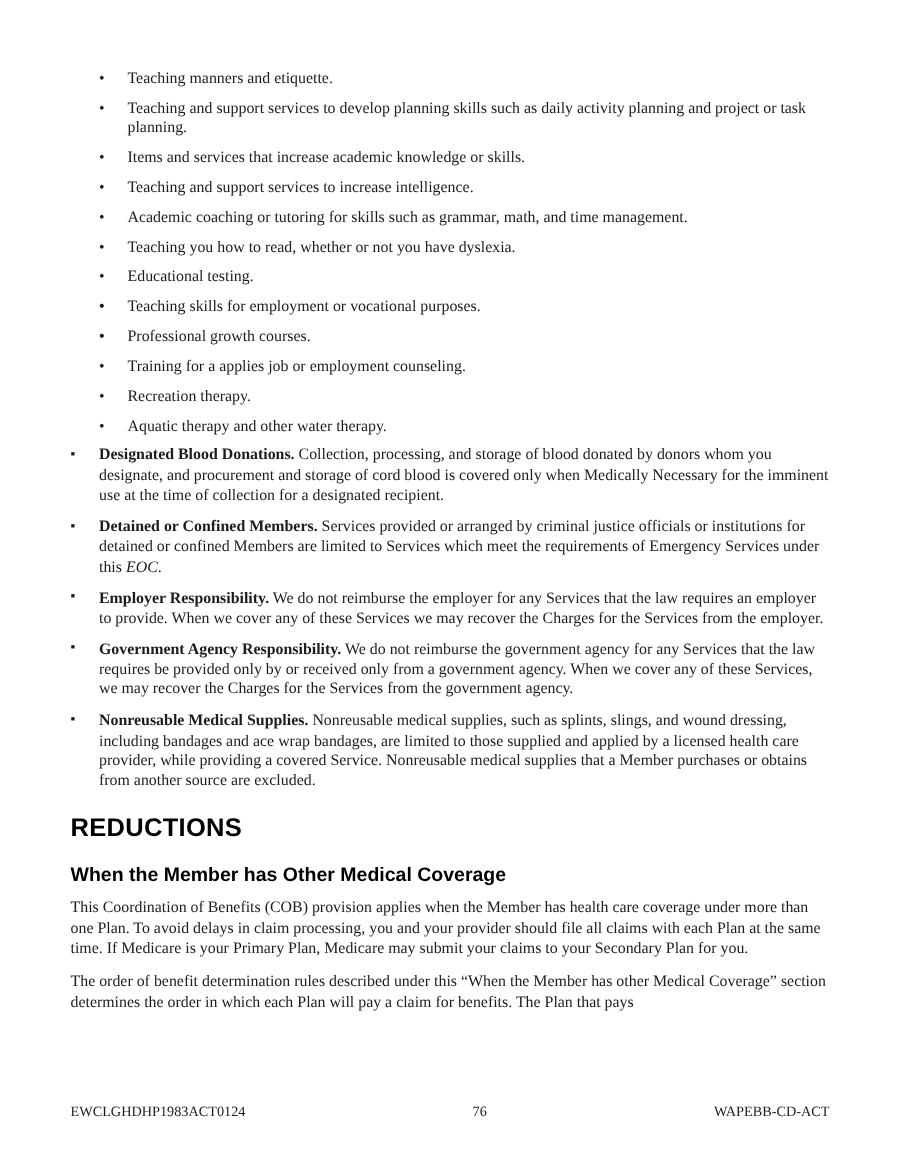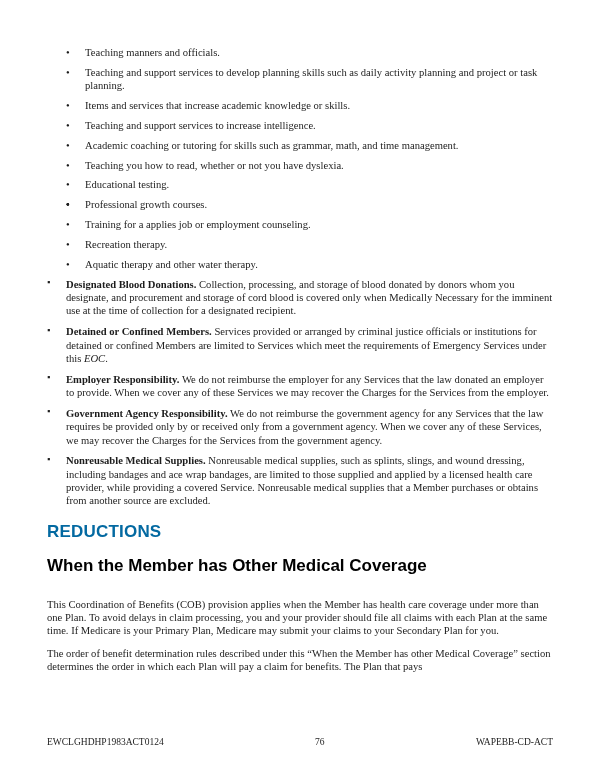--- a/index.html
+++ b/index.html
@@ -42,29 +42,29 @@
     font-size: 9px;
   }
   .lead { font-weight: bold; }
   em { }
 
   h1.section {
     font-family: "Liberation Sans", sans-serif;
     font-size: 17px;
     font-weight: bold;
     letter-spacing: 0.2px;
-    color: #0369a1;
+    color: #000000;
     margin: 13px 0 13px 0;
   }
   h2.subsection {
     font-family: "Liberation Sans", sans-serif;
-    font-size: 17px;
+    font-size: 13px;
     font-weight: bold;
     color: #000000;
-    margin: 0 0 21px 0;
+    margin: 0 0 8px 0;
   }
   p { margin: 0 0 9px 0; }
 
   .footer {
     position: absolute;
     left: 47px;
     right: 47px;
     bottom: 27px;
     display: flex;
     justify-content: space-between;
@@ -72,40 +72,40 @@
     font-size: 9.5px;
     color: #1c1c1c;
   }
 </style>
 </head>
 <body>
 
 <div class="page">
 
   <ul class="inner-list" id="innerList">
-      <li><span class="bullet">•</span><span>Teaching manners and officials.</span></li>
+      <li><span class="bullet">•</span><span>Teaching manners and etiquette.</span></li>
       <li><span class="bullet">•</span><span>Teaching and support services to develop planning skills such as daily activity planning and project or task planning.</span></li>
       <li><span class="bullet">•</span><span>Items and services that increase academic knowledge or skills.</span></li>
       <li><span class="bullet">•</span><span>Teaching and support services to increase intelligence.</span></li>
       <li><span class="bullet">•</span><span>Academic coaching or tutoring for skills such as grammar, math, and time management.</span></li>
       <li><span class="bullet">•</span><span>Teaching you how to read, whether or not you have dyslexia.</span></li>
       <li><span class="bullet">•</span><span>Educational testing.</span></li>
       <li><span class="bullet">•</span></li>
-      <li><span class="bullet">•</span></li>
+      <li><span class="bullet">•</span><span>Teaching skills for employment or vocational purposes.</span></li>
       <li><span class="bullet">•</span></li>
       <li><span class="bullet">•</span><span>Professional growth courses.</span></li>
       <li><span class="bullet">•</span><span>Training for a applies job or employment counseling.</span></li>
       <li><span class="bullet">•</span><span>Recreation therapy.</span></li>
       <li><span class="bullet">•</span><span>Aquatic therapy and other water therapy.</span></li>
     </ul>
 
   <ul class="outer-list" id="outerList">
       <li><span class="bullet">▪</span><span class="lead">Designated Blood Donations.</span><span> Collection, processing, and storage of blood donated by donors whom you designate, and procurement and storage of cord blood is covered only when Medically Necessary for the imminent use at the time of collection for a designated recipient.</span></li>
       <li><span class="bullet">▪</span><span class="lead">Detained or Confined Members.</span><span> Services provided or arranged by criminal justice officials or institutions for detained or confined Members are limited to Services which meet the requirements of Emergency Services under this </span><em>EOC</em><span>.</span></li>
-      <li><span class="bullet">▪</span><span class="lead">Employer Responsibility.</span><span> We do not reimburse the employer for any Services that the law donated an employer to provide. When we cover any of these Services we may recover the Charges for the Services from the employer.</span></li>
+      <li><span class="bullet">▪</span><span class="lead">Employer Responsibility.</span><span> We do not reimburse the employer for any Services that the law requires an employer to provide. When we cover any of these Services we may recover the Charges for the Services from the employer.</span></li>
       <li><span class="bullet">▪</span><span class="lead">Government Agency Responsibility.</span><span> We do not reimburse the government agency for any Services that the law requires be provided only by or received only from a government agency. When we cover any of these Services, we may recover the Charges for the Services from the government agency.</span></li>
       <li><span class="bullet">▪</span><span class="lead">Nonreusable Medical Supplies.</span><span> Nonreusable medical supplies, such as splints, slings, and wound dressing, including bandages and ace wrap bandages, are limited to those supplied and applied by a licensed health care provider, while providing a covered Service. Nonreusable medical supplies that a Member purchases or obtains from another source are excluded.</span></li>
     </ul>
 
   <h1 class="section">REDUCTIONS</h1>
 
   <h2 class="subsection">When the Member has Other Medical Coverage</h2>
 
   <p>This Coordination of Benefits (COB) provision applies when the Member has health care coverage under more than one Plan. To avoid delays in claim processing, you and your provider should file all claims with each Plan at the same time. If Medicare is your Primary Plan, Medicare may submit your claims to your Secondary Plan for you.</p>
 

